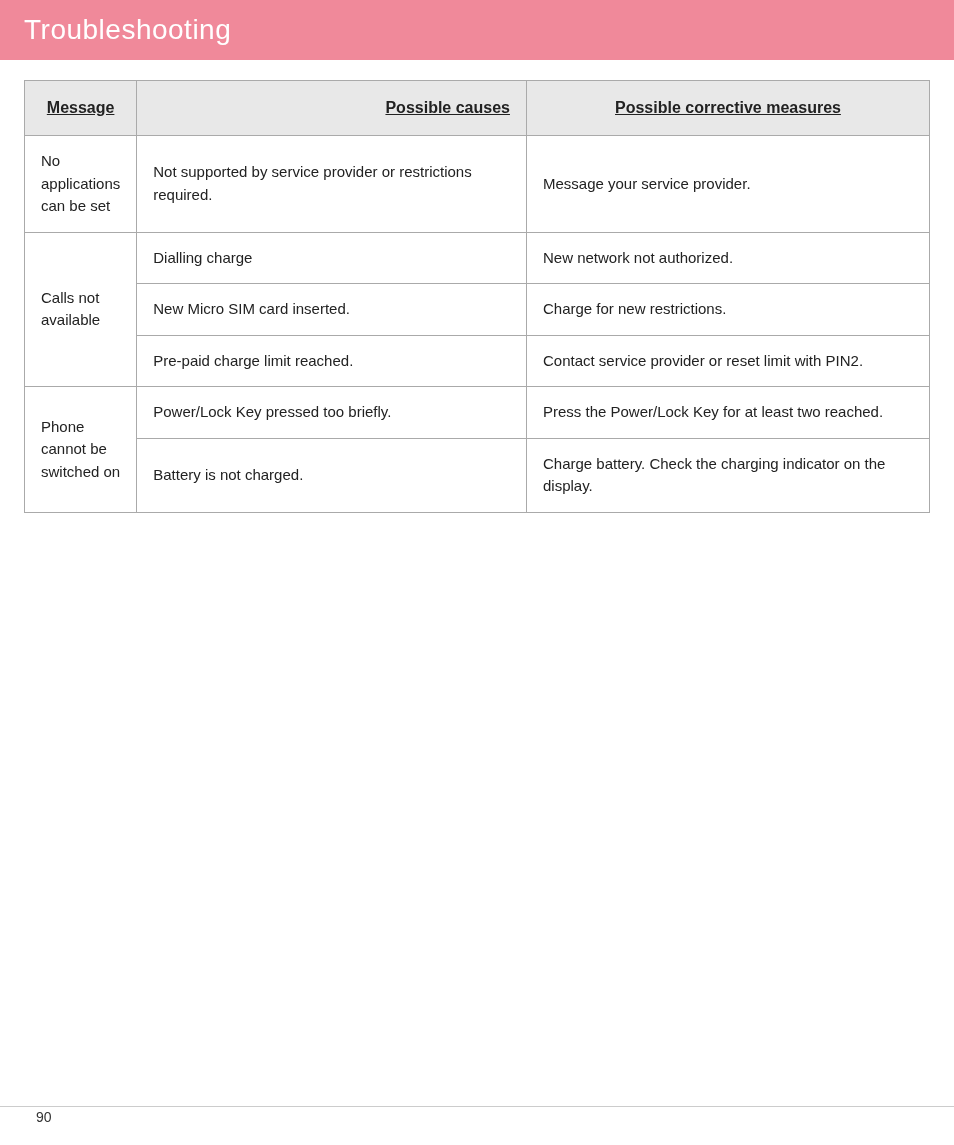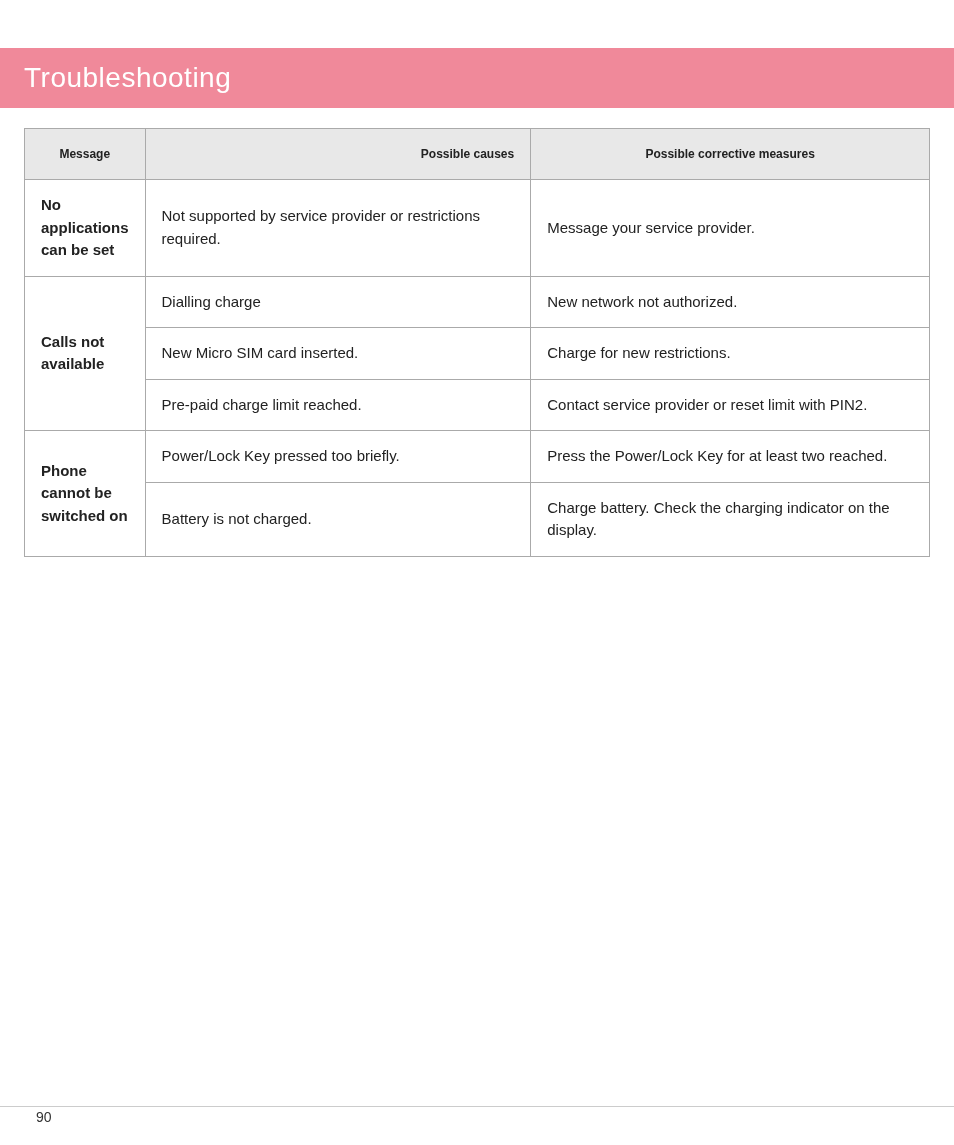--- a/index.html
+++ b/index.html
@@ -15,21 +15,20 @@
       font-family: Arial, sans-serif;
       font-size: 15px;
       color: #222222;
       position: relative;
     }
 
     .header-bar {
       background: #f0899a;
       padding: 14px 24px;
       margin-bottom: 20px;
-      margin-top: 48px;
     }
 
     .header-title {
       font-size: 28px;
       font-weight: 400;
       color: #ffffff;
       letter-spacing: 0.5px;
     }
 
     .content-area {
@@ -42,24 +41,25 @@
       border: 1.5px solid #aaaaaa;
     }
 
     thead tr {
       background: #e8e8e8;
     }
 
     th {
       padding: 18px 16px;
       font-weight: bold;
-      font-size: 12px;
+      font-size: 16px;
       border: 1.5px solid #aaaaaa;
       text-align: left;
       vertical-align: middle;
+      text-decoration: underline;
     }
 
     th:first-child {
       text-align: center;
     }
 
     th:nth-child(2) {
       text-align: right;
     }
 
@@ -72,21 +72,20 @@
       padding: 14px 16px;
       border: 1.5px solid #aaaaaa;
       vertical-align: middle;
       font-size: 15px;
       line-height: 1.5;
     }
 
     .message-cell {
       vertical-align: middle;
       font-size: 15px;
-      font-weight: bold;
     }
 
     .page-number {
       position: absolute;
       bottom: 20px;
       left: 36px;
       font-size: 14px;
       color: #333;
     }
 

